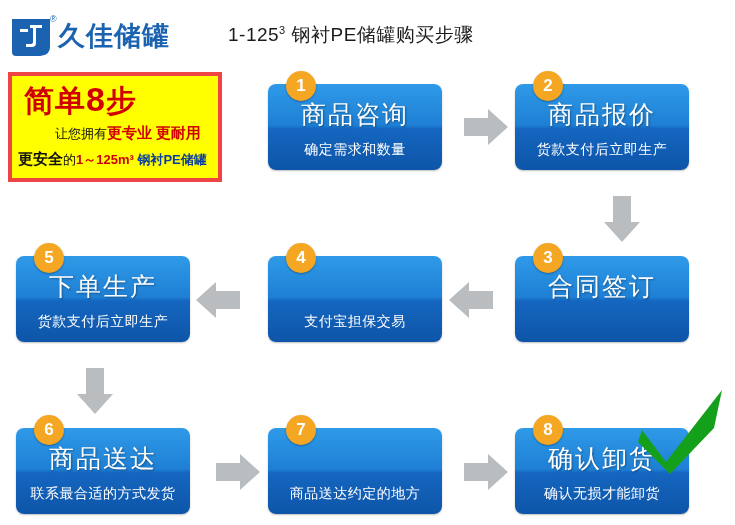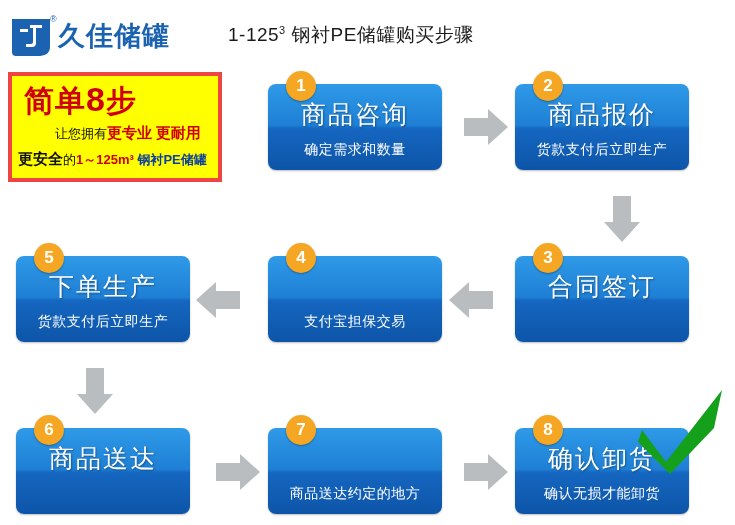--- a/index.html
+++ b/index.html
@@ -272,20 +272,21 @@
 
 <div class="step" style="left:16px; top:256px;">
   <div class="badge">5</div>
   <div class="title">下单生产</div>
   <div class="sub">货款支付后立即生产</div>
 </div>
 
 <div class="step" style="left:16px; top:428px;">
   <div class="badge">6</div>
   <div class="title">商品送达</div>
+  <div class="sub">联系最合适的方式发货</div>
 </div>
 
 <div class="step" style="left:268px; top:428px;">
   <div class="badge">7</div>
   <div class="sub">商品送达约定的地方</div>
 </div>
 
 <div class="step" style="left:515px; top:428px;">
   <div class="badge">8</div>
   <div class="title">确认卸货</div>

